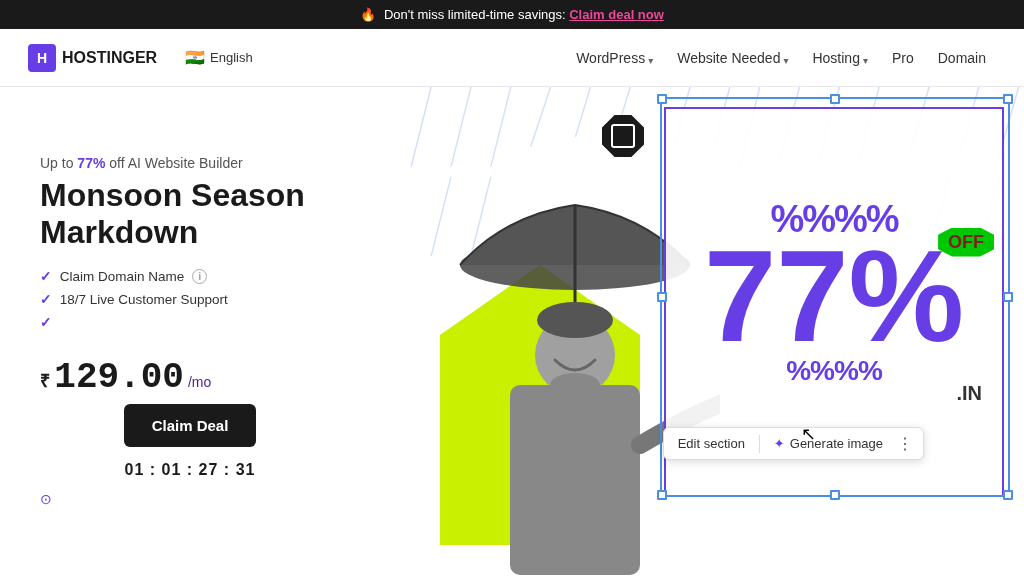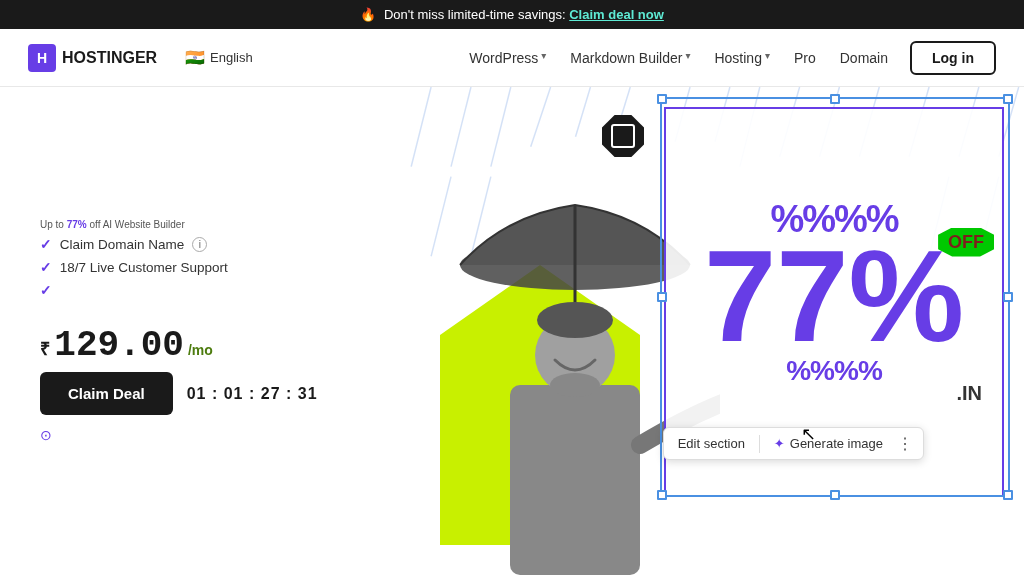--- a/index.html
+++ b/index.html
@@ -7,21 +7,21 @@
 
     
     .top-banner {
       background: #1a1a1a;
       color: #fff;
       text-align: center;
       padding: 7px 0;
       font-size: 13px;
     }
     .top-banner a {
-      color: #5eead4;
+      color: #ec4899;
       font-weight: bold;
       text-decoration: underline;
     }
     .top-banner .fire { margin-right: 4px; }
 
     
     .navbar {
       display: flex;
       align-items: center;
       padding: 0 28px;
@@ -64,21 +64,21 @@
 
     .nav-links {
       display: flex;
       align-items: center;
       gap: 4px;
       margin-left: auto;
       font-size: 14px;
     }
     .nav-item {
       display: flex;
-      align-items: flex-start;
+      align-items: flex-end;
       gap: 3px;
       padding: 6px 10px;
       color: #333;
       cursor: pointer;
       border-radius: 4px;
       font-size: 14px;
     }
     .nav-item .chevron { font-size: 10px; color: #666; }
 
     .login-btn {
@@ -103,21 +103,21 @@
     
     .left-panel {
       width: 380px;
       padding: 30px 40px;
       display: flex;
       flex-direction: column;
       justify-content: center;
       flex-shrink: 0;
     }
     .subtitle {
-      font-size: 10px;
+      font-size: 14px;
       color: #555;
       margin-bottom: 6px;
     }
     .subtitle .percent {
       color: #673de6;
       font-weight: 600;
     }
     .headline {
       font-size: 32px;
       font-weight: 800;
@@ -159,32 +159,33 @@
     }
     .price-line {
       display: flex;
       align-items: baseline;
       gap: 4px;
       font-size: 14px;
       color: #1a1a1a;
     }
     .currency { font-size: 18px; font-weight: 700; }
     .price-amount { font-size: 36px; font-weight: 800; font-family: Liberation Mono, monospace; }
-    .price-period { font-size: 14px; color: #4d7c0f; font-weight: bold; }
+    .price-period { font-size: 14px; color: #4c1d95; }
     .months-free {
       font-size: 14px;
       color: #333;
       font-weight: 600;
       margin-bottom: 18px;
     }
     .action-row {
       display: flex;
       align-items: center;
       gap: 14px;
       margin-bottom: 12px;
+      flex-direction: column;
     }
     .claim-btn {
       background: #1a1a1a;
       color: #fff;
       padding: 13px 28px;
       border-radius: 6px;
       font-size: 15px;
       font-weight: 700;
       cursor: pointer;
       border: none;
@@ -411,43 +412,43 @@
   <div class="lang-selector">
     <span class="flag">🇮🇳</span>
     <span>English</span>
   </div>
   <div class="nav-links">
     <div class="nav-item">
       <span>WordPress</span>
       <span class="chevron">▾</span>
     </div>
     <div class="nav-item">
-      <span>Markdown Builder</span>
+      <span>Website Needed</span>
       <span class="chevron">▾</span>
     </div>
     <div class="nav-item">
       <span>Hosting</span>
       <span class="chevron">▾</span>
     </div>
     <div class="nav-item">
       <span>Pro</span>
     </div>
     <div class="nav-item">
       <span>Domain</span>
     </div>
-    <button class="login-btn">Log in</button>
   </div>
 </nav>
 
 <div class="main-content">
 
   <div class="left-panel">
     <p class="subtitle">
       <span>Up to </span><span class="percent">77%</span><span> off AI Website Builder</span>
     </p>
+    <h1 class="headline">Monsoon Season Markdown</h1>
     <ul class="features">
       <li>
         <span class="checkmark">✓</span>
         <span>Claim Domain Name</span>
         <span class="info-icon">i</span>
       </li>
       <li>
         <span class="checkmark">✓</span>
         <span>18/7 Live Customer Support</span>
       </li>

